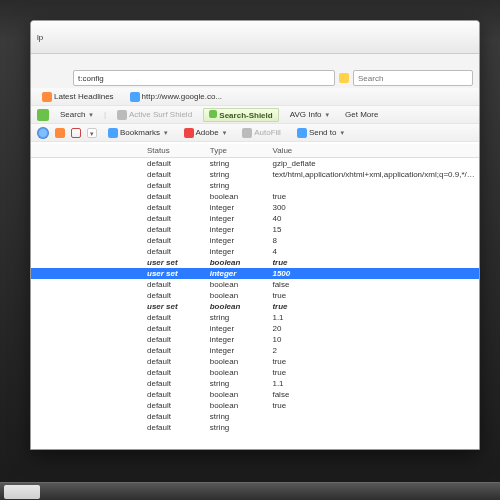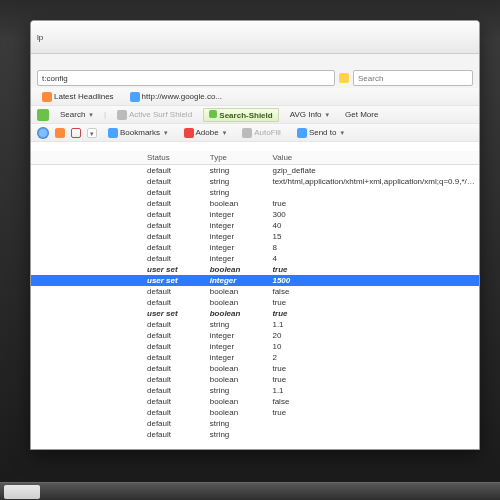--- a/index.html
+++ b/index.html
@@ -34,20 +34,21 @@
     padding: 0 6px;
     display:flex; align-items:center;
     font-size:8px;
     color:#333;
   }
   .urlbar-row {
     height: 20px;
     display:flex; align-items:center;
     padding: 2px 6px;
     gap:4px;
+    margin-left:36px;
   }
   .urlinput {
     flex:1;
     height:16px;
     border:1px solid #bbb;
     border-radius:2px;
     background:#fff;
     font-size:8px;
     padding:0 4px;
     color:#333;
@@ -90,21 +91,21 @@
   .ic-yellow { background:#ffd24a; }
   .ic-green  { background:#6ac24a; }
   .ic-grey   { background:#bbb; }
   .ic-globe  { background:radial-gradient(#7ec0ff 40%,#3a7ad0 70%); border-radius:50%; }
   .ic-mail   { background:linear-gradient(#fff,#eee); border:1px solid #c44; position:relative;}
   .arrow-down::after{content:"▾";font-size:7px;color:#666;margin-left:2px;}
   .content {
     flex:1;
     background:#fff;
     overflow:auto;
-    padding-top:9px;
+    padding-top:2px;
   }
   table.prefs {
     width:100%;
     border-collapse:collapse;
     font-size:8px;
     color:#333;
     table-layout:fixed;
   }
   table.prefs th {
     text-align:left;

